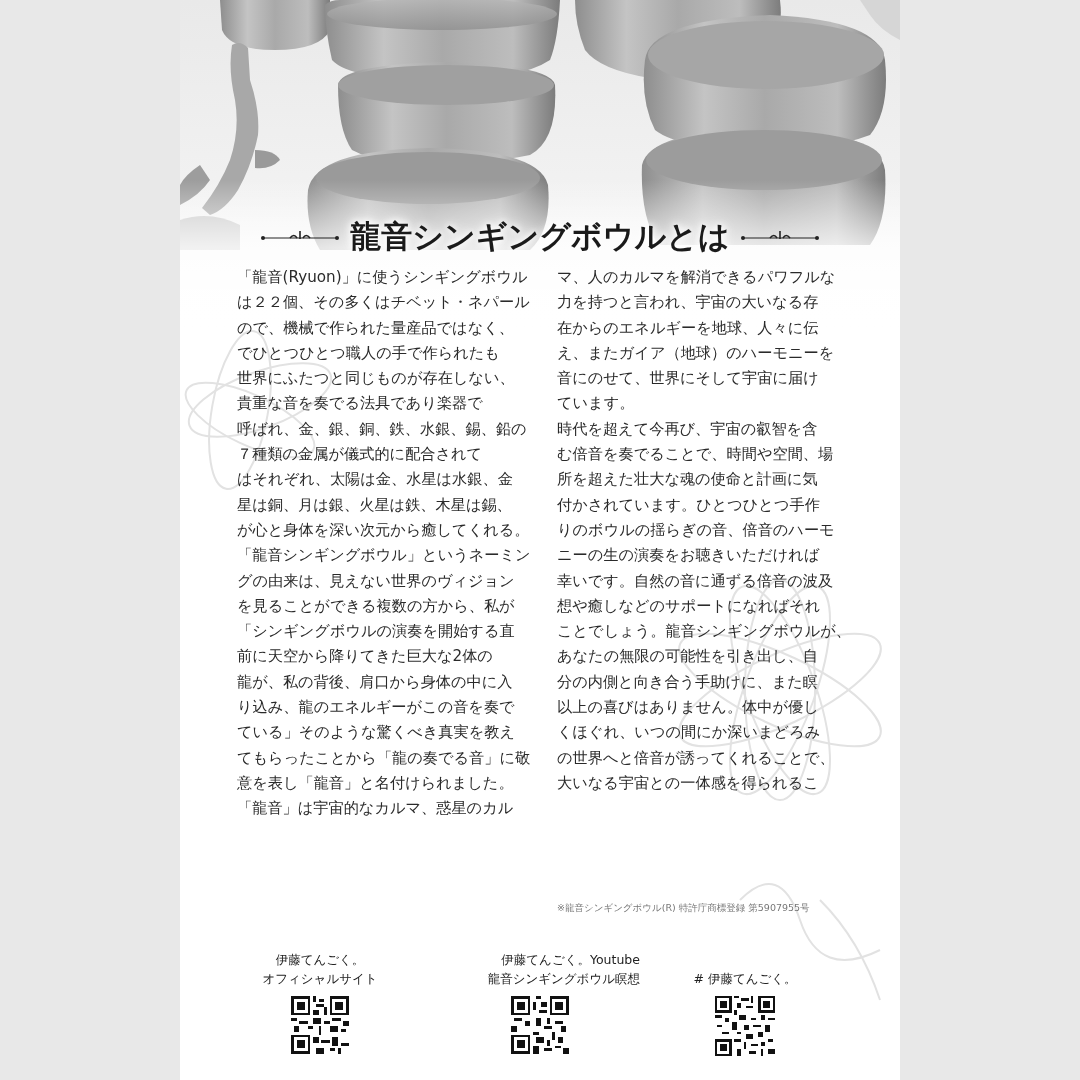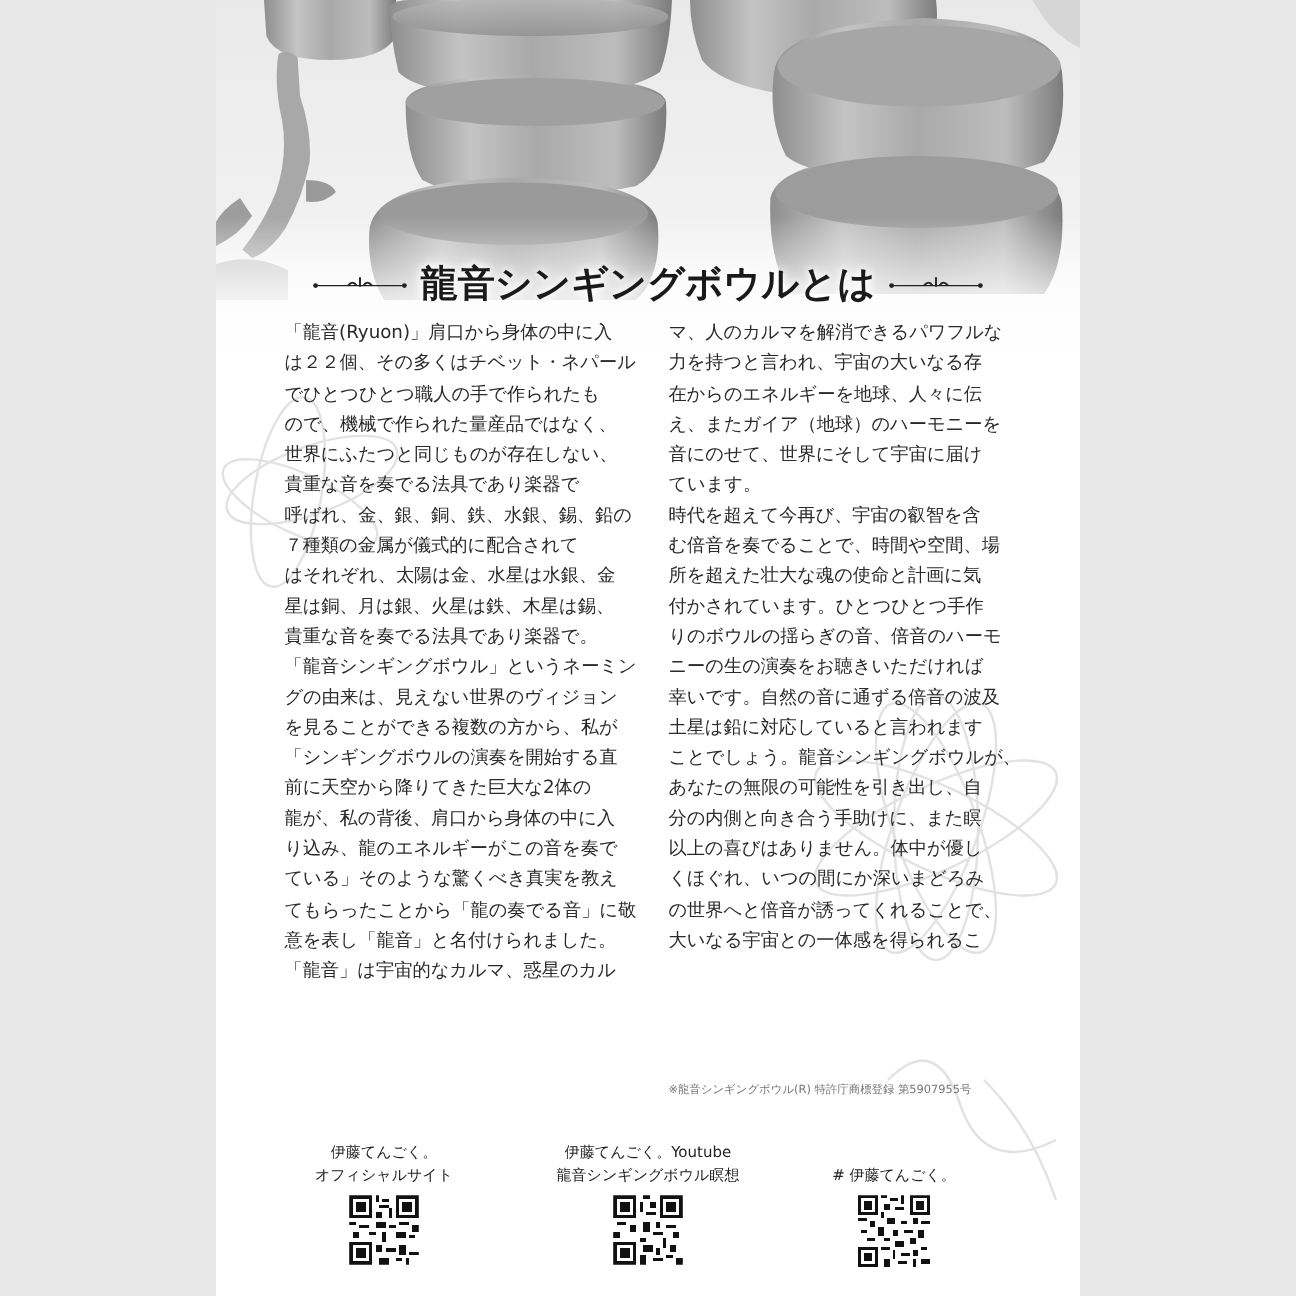--- a/index.html
+++ b/index.html
@@ -56,21 +56,21 @@
     }
     
     .qr-block {
       position: absolute; top: 948px; width: 200px;
       text-align: center; font-size: 12.5px; line-height: 19px; color: #222;
     }
     .qr-block .lbl { height: 40px; display: flex; flex-direction: column; justify-content: flex-end; }
     .qr-block .lbl.single { justify-content: flex-end; }
     .qr { display: block; margin: 8px auto 0; width: 58px; height: 58px; }
     .qr-1 { left: 40px; }
-    .qr-2 { left: 260px; }
+    .qr-2 { left: 260px; text-align: right; }
     .qr-3 { left: 465px; }
     .qr-3 .qr { width: 60px; height: 60px; }
   </style>
 </head>
 <body>
 
 <div class="card">
 
   <div class="photo">
     <svg width="720" height="330" viewBox="0 0 720 330">
@@ -142,31 +142,31 @@
     <span class="title">龍音シンギングボウルとは</span>
     <svg class="ornament" viewBox="0 0 80 16">
       <circle cx="3" cy="9" r="2" fill="#222"></circle>
       <line x1="3" y1="9" x2="77" y2="9" stroke="#222" stroke-width="1.2"></line>
       <circle cx="77" cy="9" r="2" fill="#222"></circle>
       <path d="M30,9 Q34,4 37,9 M43,9 Q46,4 50,9 M40,2 L40,10" stroke="#222" stroke-width="1.6" fill="none"></path>
     </svg>
   </div>
 
   <div class="col col-left">
-    <p>「龍音(Ryuon)」肩口から身体の中に入</p>
+    <p>「龍音(Ryuon)」に使うシンギングボウル</p>
     <p>は２２個、その多くはチベット・ネパール</p>
+    <p>ので、機械で作られた量産品ではなく、</p>
     <p>でひとつひとつ職人の手で作られたも</p>
-    <p>ので、機械で作られた量産品ではなく、</p>
     <p>世界にふたつと同じものが存在しない、</p>
     <p>貴重な音を奏でる法具であり楽器で</p>
     <p>呼ばれ、金、銀、銅、鉄、水銀、錫、鉛の</p>
     <p>７種類の金属が儀式的に配合されて</p>
     <p>はそれぞれ、太陽は金、水星は水銀、金</p>
     <p>星は銅、月は銀、火星は鉄、木星は錫、</p>
-    <p>貴重な音を奏でる法具であり楽器で。</p>
+    <p>が心と身体を深い次元から癒してくれる。</p>
     <p>「龍音シンギングボウル」というネーミン</p>
     <p>グの由来は、見えない世界のヴィジョン</p>
     <p>を見ることができる複数の方から、私が</p>
     <p>「シンギングボウルの演奏を開始する直</p>
     <p>前に天空から降りてきた巨大な2体の</p>
     <p>龍が、私の背後、肩口から身体の中に入</p>
     <p>り込み、龍のエネルギーがこの音を奏で</p>
     <p>ている」そのような驚くべき真実を教え</p>
     <p>てもらったことから「龍の奏でる音」に敬</p>
     <p>意を表し「龍音」と名付けられました。</p>
@@ -180,21 +180,21 @@
     <p>え、またガイア（地球）のハーモニーを</p>
     <p>音にのせて、世界にそして宇宙に届け</p>
     <p>ています。</p>
     <p>時代を超えて今再び、宇宙の叡智を含</p>
     <p>む倍音を奏でることで、時間や空間、場</p>
     <p>所を超えた壮大な魂の使命と計画に気</p>
     <p>付かされています。ひとつひとつ手作</p>
     <p>りのボウルの揺らぎの音、倍音のハーモ</p>
     <p>ニーの生の演奏をお聴きいただければ</p>
     <p>幸いです。自然の音に通ずる倍音の波及</p>
-    <p>土星は鉛に対応していると言われます</p>
+    <p>想や癒しなどのサポートになればそれ</p>
     <p>ことでしょう。龍音シンギングボウルが、</p>
     <p>あなたの無限の可能性を引き出し、自</p>
     <p>分の内側と向き合う手助けに、また瞑</p>
     <p>以上の喜びはありません。体中が優し</p>
     <p>くほぐれ、いつの間にか深いまどろみ</p>
     <p>の世界へと倍音が誘ってくれることで、</p>
     <p>大いなる宇宙との一体感を得られるこ</p>
   </div>
 
   <div class="footnote">※龍音シンギングボウル(R) 特許庁商標登録 第5907955号</div>

